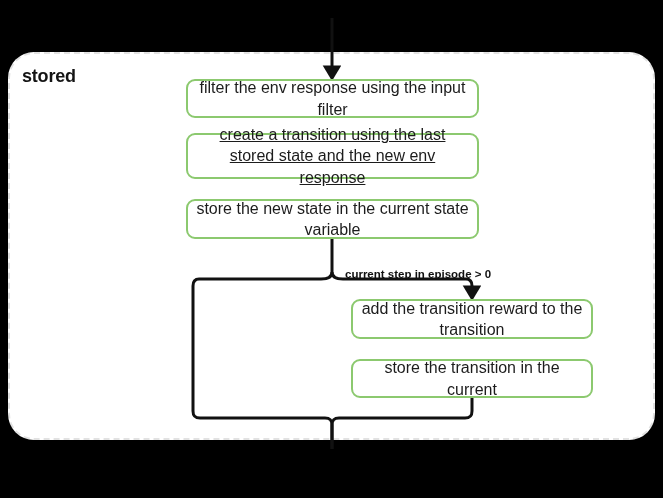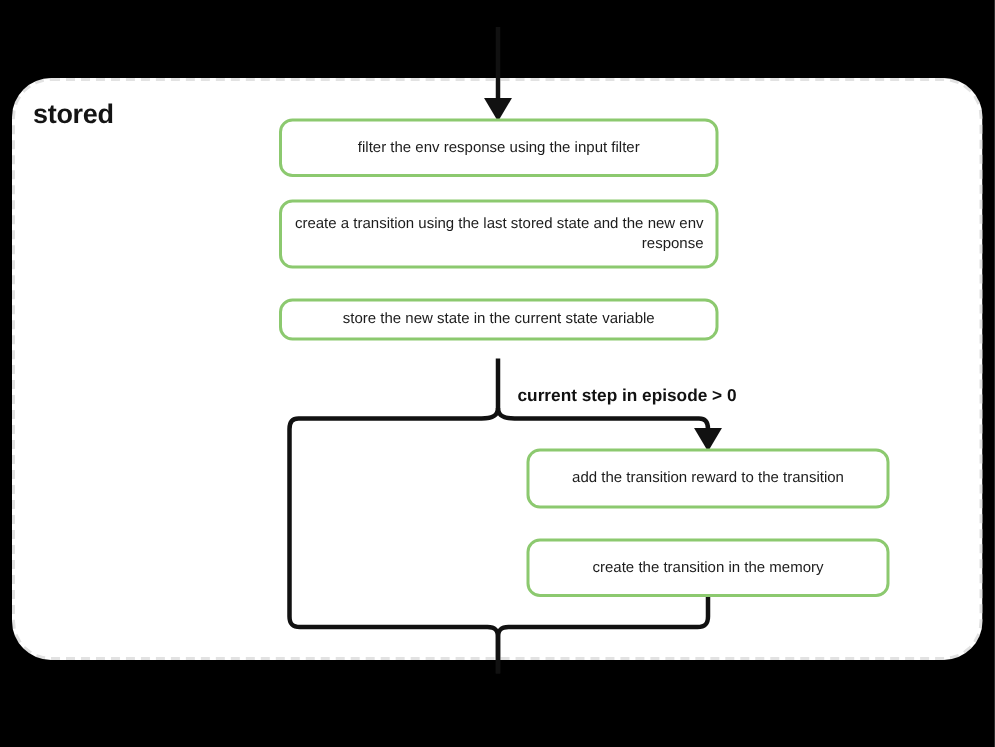--- a/index.html
+++ b/index.html
@@ -38,36 +38,36 @@
   }
   .node {
     position: absolute;
     box-sizing: border-box;
     background: #ffffff;
     border: 2.5px solid #8CC96F;
     border-radius: 9px;
     display: flex;
     align-items: center;
     justify-content: center;
-    text-align: right;
+    text-align: center;
     color: #1c1c1c;
-    font-size: 10px;
+    font-size: 16px;
     line-height: 1.32;
     padding: 2px 8px;
   }
   #node-filter   { left: 186px; top: 79px;  width: 293px; height: 39px; }
-  #node-create   { left: 186px; top: 133px; width: 293px; height: 46px; }
-  #node-store-state { left: 186px; top: 199px; width: 293px; height: 28px; }
+  #node-create   { left: 186px; top: 133px; width: 293px; height: 46px; text-decoration: underline; }
+  #node-store-state { left: 186px; top: 199px; width: 293px; height: 40px; }
   #node-intrinsic  { left: 351px; top: 299px; width: 242px; height: 40px; }
   #node-store-mem  { left: 351px; top: 359px; width: 242px; height: 39px; }
 
   #edge-label {
     position: absolute;
     left: 345px;
-    top: 258px;
+    top: 268px;
     font-size: 11.5px;
     font-weight: bold;
     color: #111111;
     white-space: nowrap;
   }
   #edges {
     position: absolute;
     left: 0;
     top: 0;
     width: 663px;
@@ -108,17 +108,17 @@
   </svg>
 
   <div class="node" id="node-filter">filter the env response using the input filter</div>
 
   <div class="node" id="node-create">create a transition using the last stored state and the new env response</div>
 
   <div class="node" id="node-store-state">store the new state in the current state variable</div>
 
   <div class="node" id="node-intrinsic">add the transition reward to the transition</div>
 
-  <div class="node" id="node-store-mem">create the transition in the memory</div>
+  <div class="node" id="node-store-mem">store the transition in the current</div>
 
   <div id="edge-label">current step in episode &gt; 0</div>
 
 </div>
 
 </body></html>

